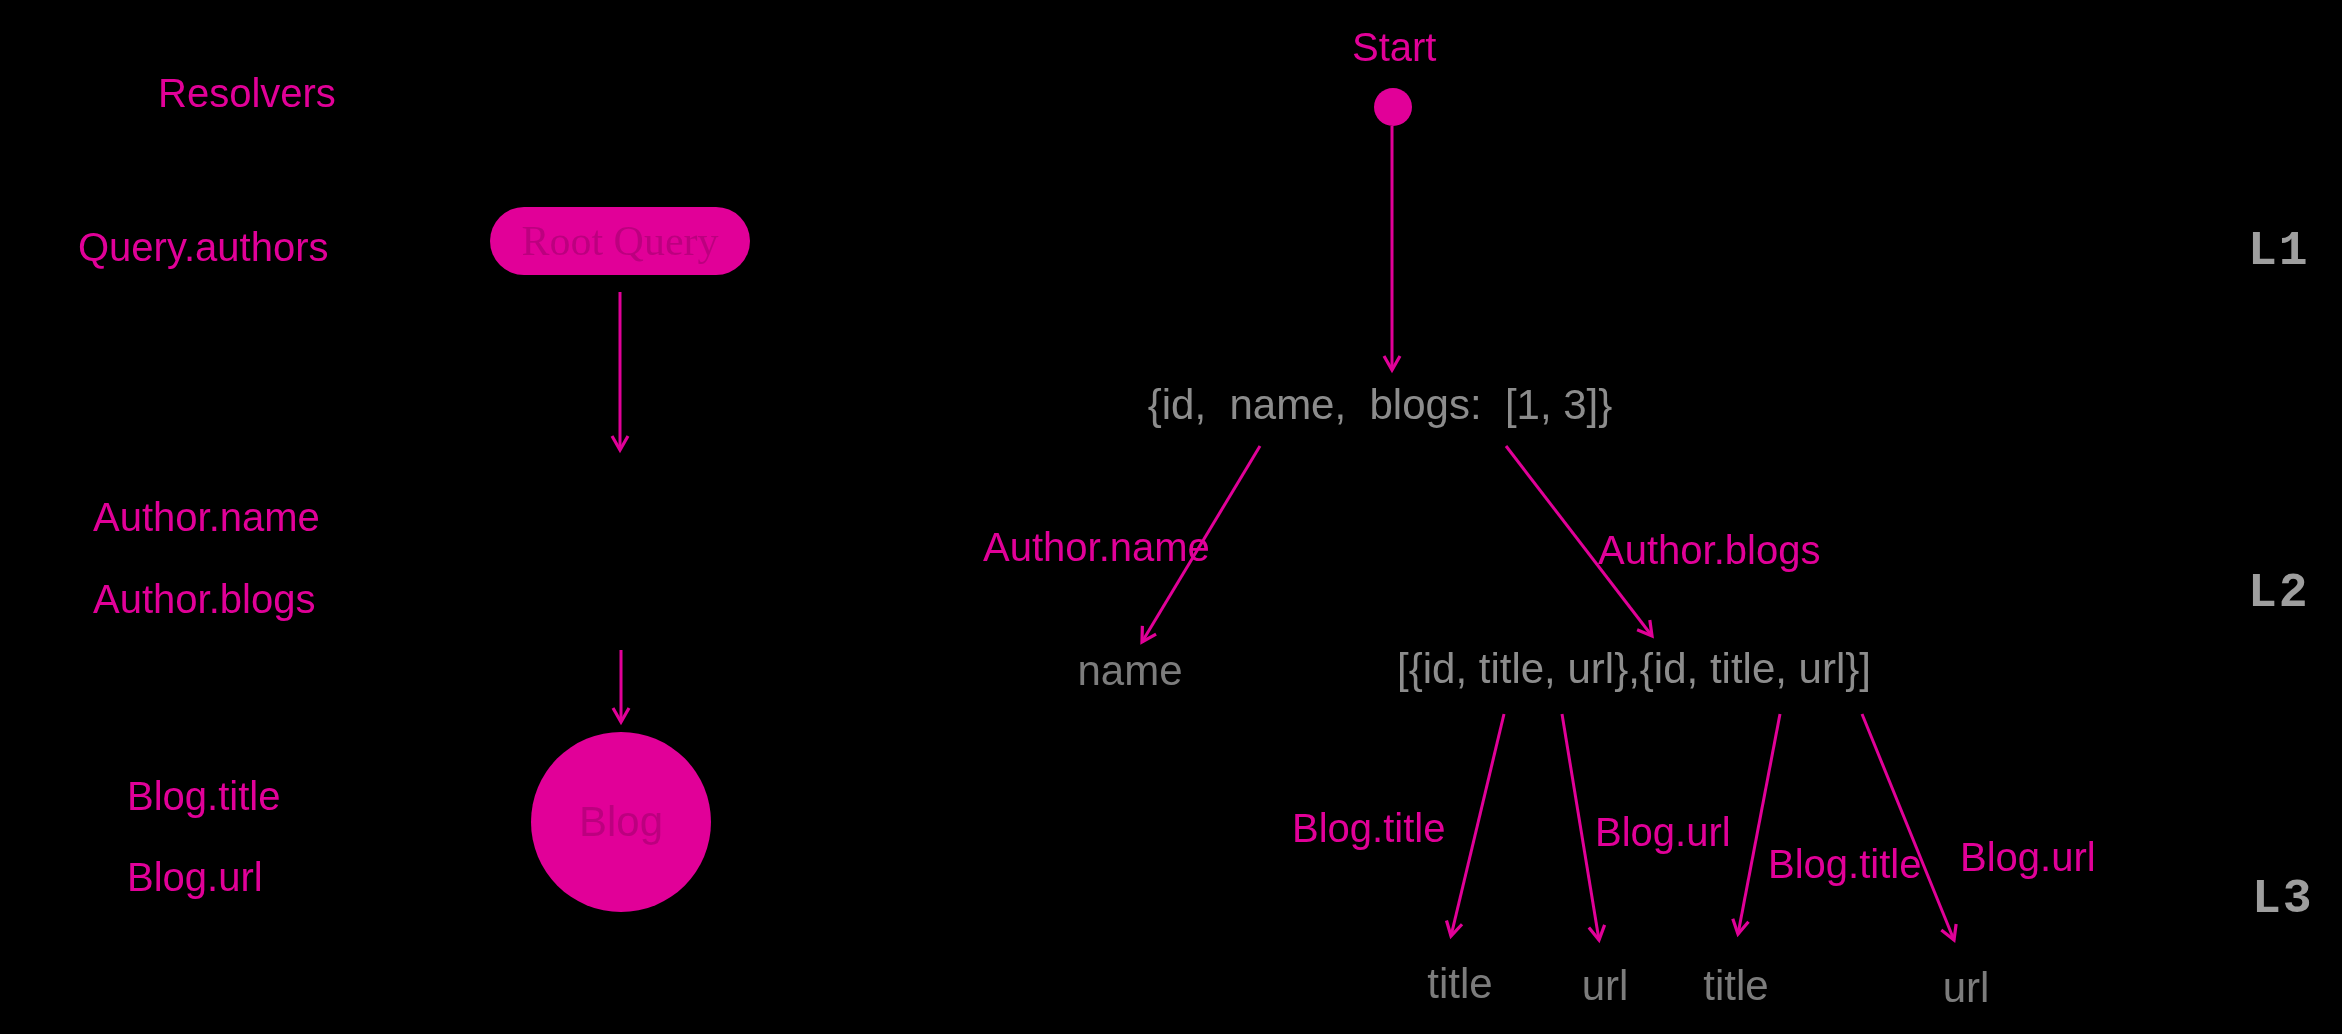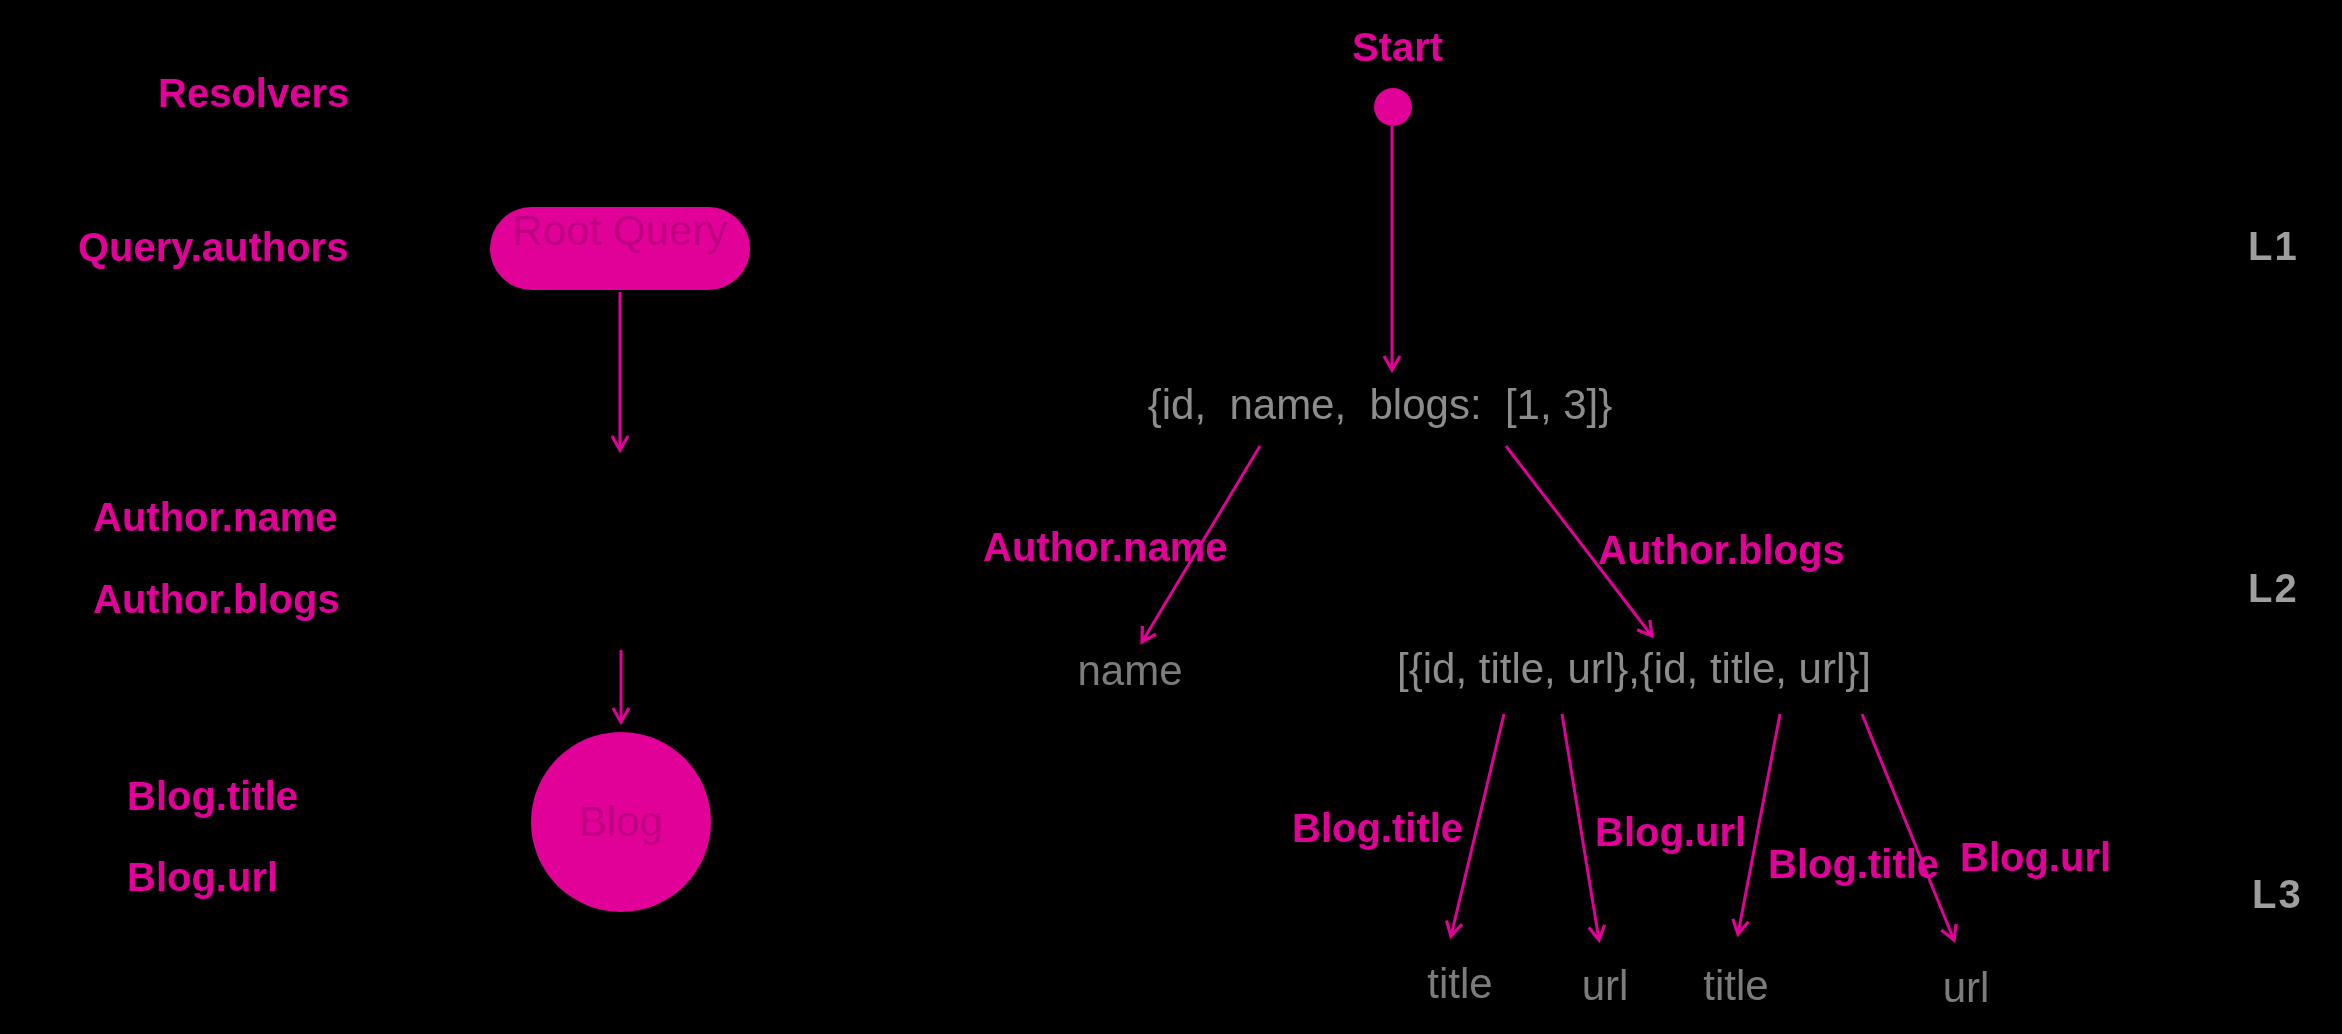--- a/index.html
+++ b/index.html
@@ -17,52 +17,52 @@
     background:var(--bg);
     overflow:hidden;
     font-family:"Liberation Sans","DejaVu Sans",sans-serif;
   }
   .pink-label{
     position:absolute;
     color:var(--pink);
     font-size:40px;
     line-height:1.15;
     white-space:nowrap;
-    font-weight:bold;
   }
   .gray-node{
     position:absolute;
     color:var(--node-gray);
     font-size:42px;
     line-height:1.1;
     text-align:center;
     white-space:pre;
   }
   .gray-leaf{
     position:absolute;
     color:var(--leaf-gray);
     font-size:42px;
     line-height:1.1;
     text-align:center;
     white-space:nowrap;
   }
   .level-label{
     position:absolute;
     color:var(--level-gray);
-    font-size:40px;
+    font-size:48px;
     font-weight:bold;
     letter-spacing:2px;
     white-space:nowrap;
+    font-family:Liberation Mono, monospace;
   }
   
   #pill-root-query{
     position:absolute;left:490px;top:207px;
-    width:260px;height:83px;border-radius:42px;
+    width:260px;height:68px;border-radius:42px;
     background:var(--pink);
-    display:flex;align-items:flex-start;justify-content:center;
+    display:flex;align-items:center;justify-content:center;font-family:Liberation Serif, serif;
   }
   .shape-inner{
     color:rgba(0,0,0,0.16);
     font-size:42px;
     white-space:nowrap;
   }
   #circle-author{
     position:absolute;left:530px;top:464px;
     width:184px;height:184px;border-radius:50%;
     background:var(--pink);

